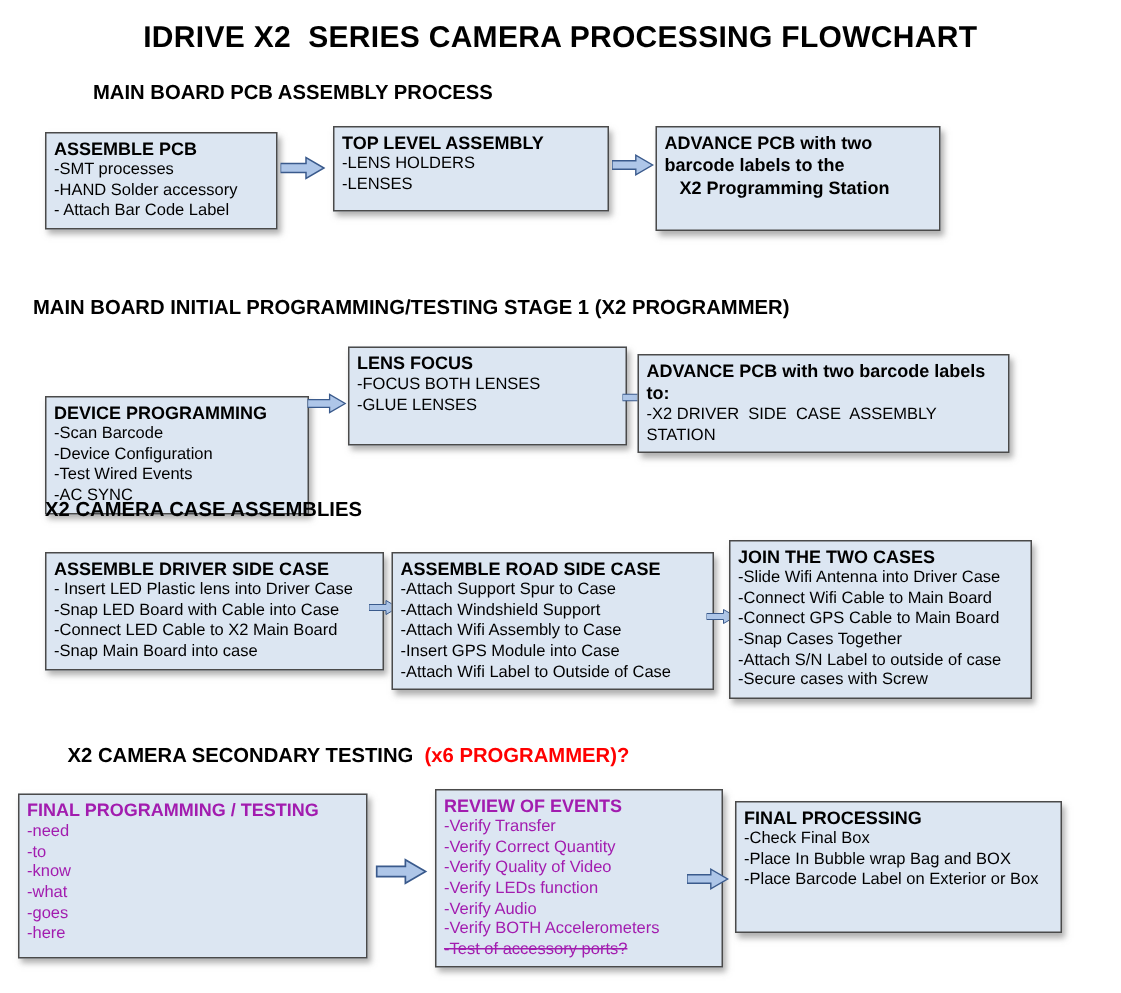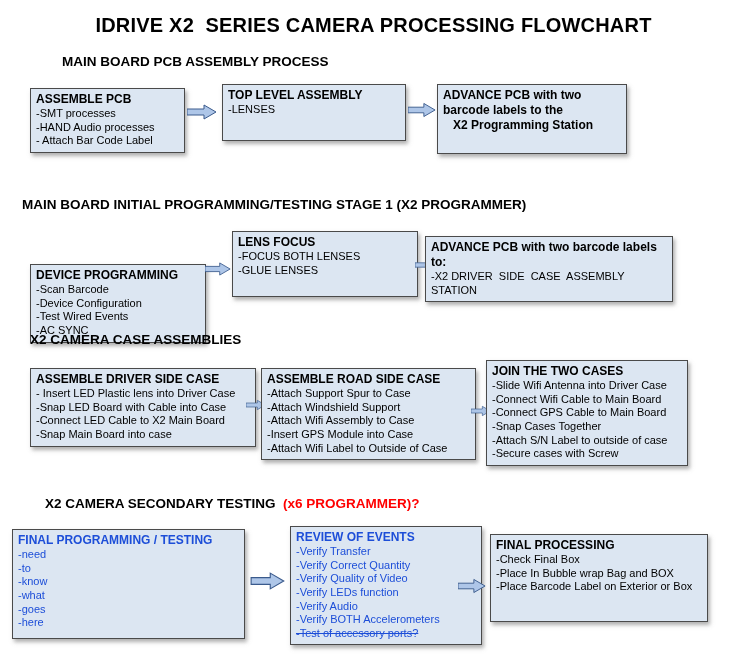--- a/index.html
+++ b/index.html
@@ -27,46 +27,47 @@
     box-shadow:2px 3px 4px rgba(110,110,110,0.55);
     padding:3px 5px 4px 5px;
     box-sizing:border-box;
   }
   .box-title{
     font-weight:bold;font-size:12px;line-height:1.25;white-space:pre-wrap;
   }
   .box-item{
     font-size:11px;line-height:1.24;white-space:pre-wrap;
   }
-  .red-box .box-title,.red-box .box-item{color:#1d4ed8;}
+  .red-box .box-title,.red-box .box-item{color:#a21caf;}
   .strike{text-decoration:line-through;}
   .arrow{position:absolute;}
 </style>
 </head>
 <body>
 
 <div class="canvas">
 
   <div class="page-title">IDRIVE X2  SERIES CAMERA PROCESSING FLOWCHART</div>
 
   <div class="heading" style="left:22px;top:54px;padding-left:40px;">MAIN BOARD PCB ASSEMBLY PROCESS</div>
 
   <div class="box" style="left:30px;top:88px;width:155px;">
     <div class="box-title">ASSEMBLE PCB</div>
     <div class="box-item">-SMT processes</div>
-    <div class="box-item">-HAND Audio processes</div>
+    <div class="box-item">-HAND Solder accessory</div>
     <div class="box-item">- Attach Bar Code Label</div>
   </div>
 
   <svg class="arrow" style="left:187px;top:104px;" width="30" height="16" viewBox="0 0 30 16">
     <polygon points="0,5 17,5 17,1 29,8 17,15 17,11 0,11" fill="#aec6e8" stroke="#3a5a8c" stroke-width="1"></polygon>
   </svg>
 
   <div class="box" style="left:222px;top:84px;width:184px;min-height:57px;">
     <div class="box-title">TOP LEVEL ASSEMBLY</div>
+    <div class="box-item">-LENS HOLDERS</div>
     <div class="box-item">-LENSES</div>
   </div>
 
   <svg class="arrow" style="left:408px;top:102px;" width="28" height="16" viewBox="0 0 30 16">
     <polygon points="0,5 17,5 17,1 29,8 17,15 17,11 0,11" fill="#aec6e8" stroke="#3a5a8c" stroke-width="1"></polygon>
   </svg>
 
   <div class="box" style="left:437px;top:84px;width:190px;min-height:70px;">
     <div class="box-title">ADVANCE PCB with two
 barcode labels to the

